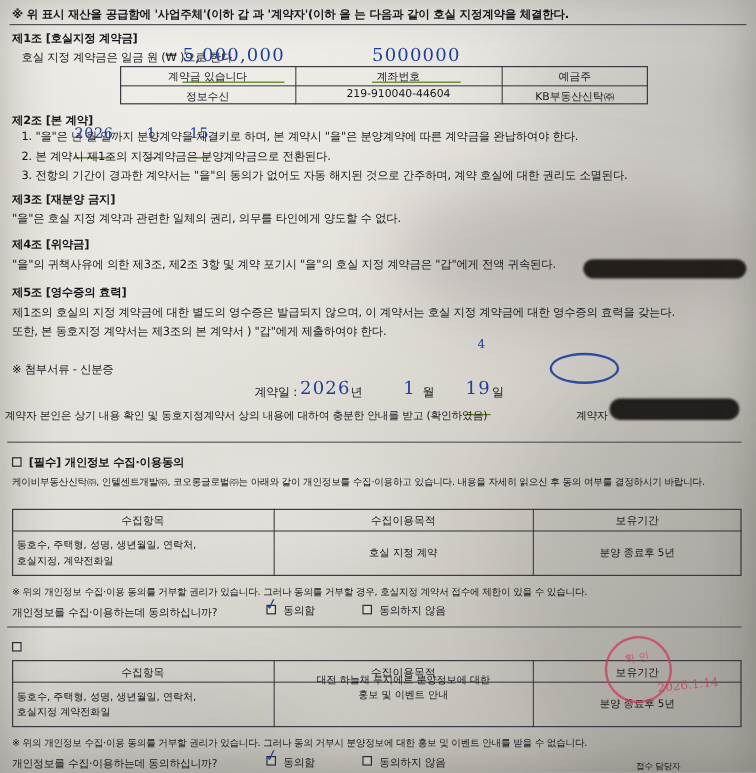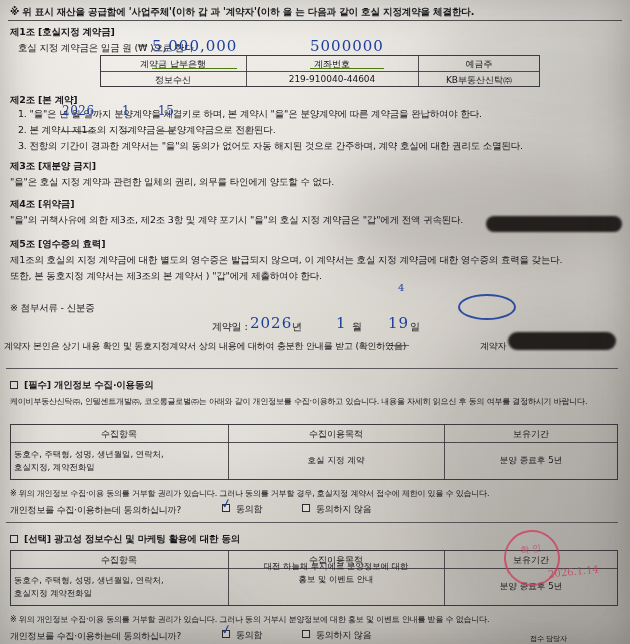--- a/index.html
+++ b/index.html
@@ -161,21 +161,21 @@
     <div class="line bold" style="left:10px; top:26px;">제1조 [호실지정 계약금]</div>
     <div class="line" style="left:18px; top:42px;">호실 지정 계약금은 일금                      원 (₩                      )으로 한다.</div>
     <div class="hand hand-big hand-u" style="left:152px; top:37px;">5,000,000</div>
     <div class="hand hand-big hand-u" style="left:310px; top:37px;">5000000</div>
 
     <div class="box" style="left:100px; top:55px; width:440px; height:32px;"></div>
     <div class="hr" style="left:100px; top:71px; width:440px;"></div>
     <div class="vr" style="left:246px; top:55px; height:32px;"></div>
     <div class="vr" style="left:418px; top:55px; height:32px;"></div>
 
-    <div class="cell-label" style="left:100px; top:58px; width:146px;">계약금 납부은행</div>
+    <div class="cell-label" style="left:100px; top:58px; width:146px;">계약금 있습니다</div>
     <div class="cell-label" style="left:246px; top:58px; width:172px;">계좌번호</div>
     <div class="cell-label" style="left:418px; top:58px; width:122px;">예금주</div>
 
     <div class="cell-label" style="left:100px; top:74px; width:146px;">정보수신</div>
     <div class="cell-label" style="left:246px; top:74px; width:172px;">219-910040-44604</div>
     <div class="cell-label" style="left:418px; top:74px; width:122px;">KB부동산신탁㈜</div>
 
     <div class="line bold" style="left:10px; top:94px;text-align:right;">제2조 [본 계약]</div>
     <div class="line" style="left:18px; top:108px;">1. "을"은            년        월        일까지 분양계약을 체결키로 하며, 본 계약시 "을"은 분양계약에 따른 계약금을 완납하여야 한다.</div>
     <div class="hand hand-md hand-u" style="left:62px; top:104px;">2026</div>
@@ -236,21 +236,20 @@
 
     <div class="checkbox" style="left:222px; top:504px;"></div>
     <div class="check-mark" style="left:221px; top:496px;">✓</div>
     <div class="line" style="left:236px; top:503px; font-size:9px;">동의함</div>
     <div class="checkbox" style="left:302px; top:504px;"></div>
     <div class="line" style="left:316px; top:503px; font-size:9px;">동의하지 않음</div>
 
     <div class="hr" style="left:6px; top:522px; width:612px; background:#44444a;"></div>
 
     <div class="checkbox" style="left:10px; top:535px;"></div>
-    <div class="line bold" style="left:24px; top:533px;">[선택] 광고성 정보수신 및 마케팅 활용에 대한 동의</div>
 
     <div class="box" style="left:10px; top:550px; width:608px; height:56px;"></div>
     <div class="hr" style="left:10px; top:568px; width:608px;"></div>
     <div class="vr" style="left:228px; top:550px; height:56px;"></div>
     <div class="vr" style="left:444px; top:550px; height:56px;"></div>
 
     <div class="cell-label" style="left:10px; top:554px; width:218px;">수집항목</div>
     <div class="cell-label" style="left:228px; top:554px; width:216px;">수집이용목적</div>
     <div class="cell-label" style="left:444px; top:554px; width:174px;">보유기간</div>
 

